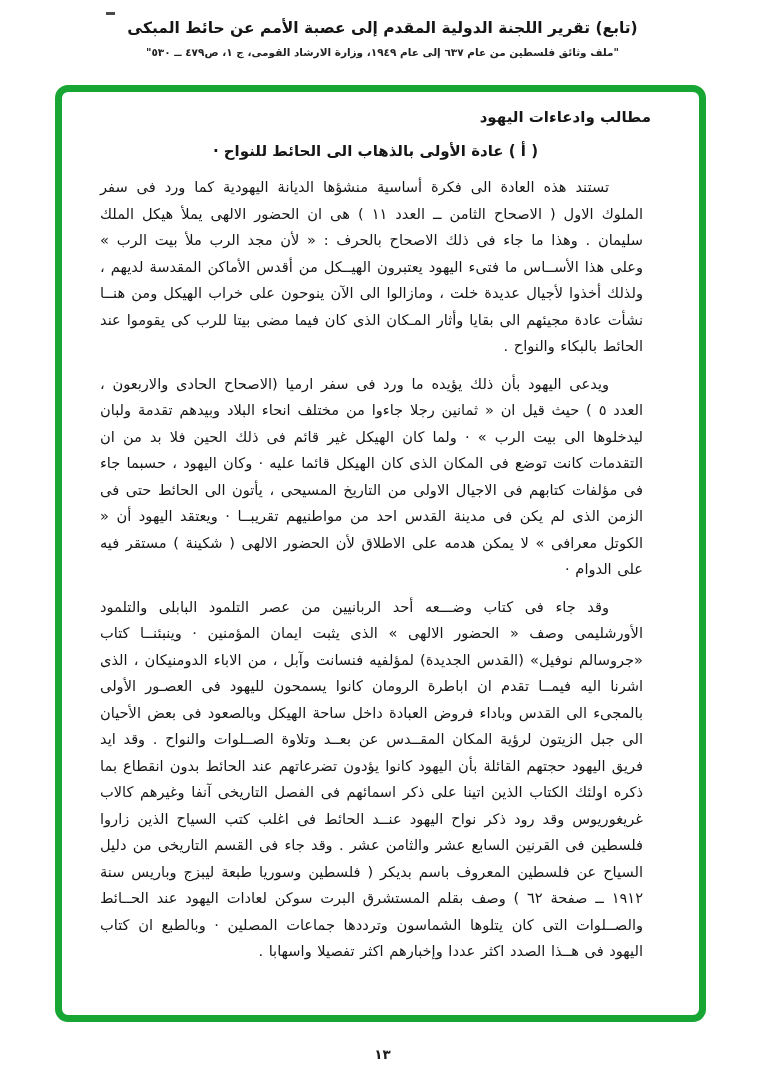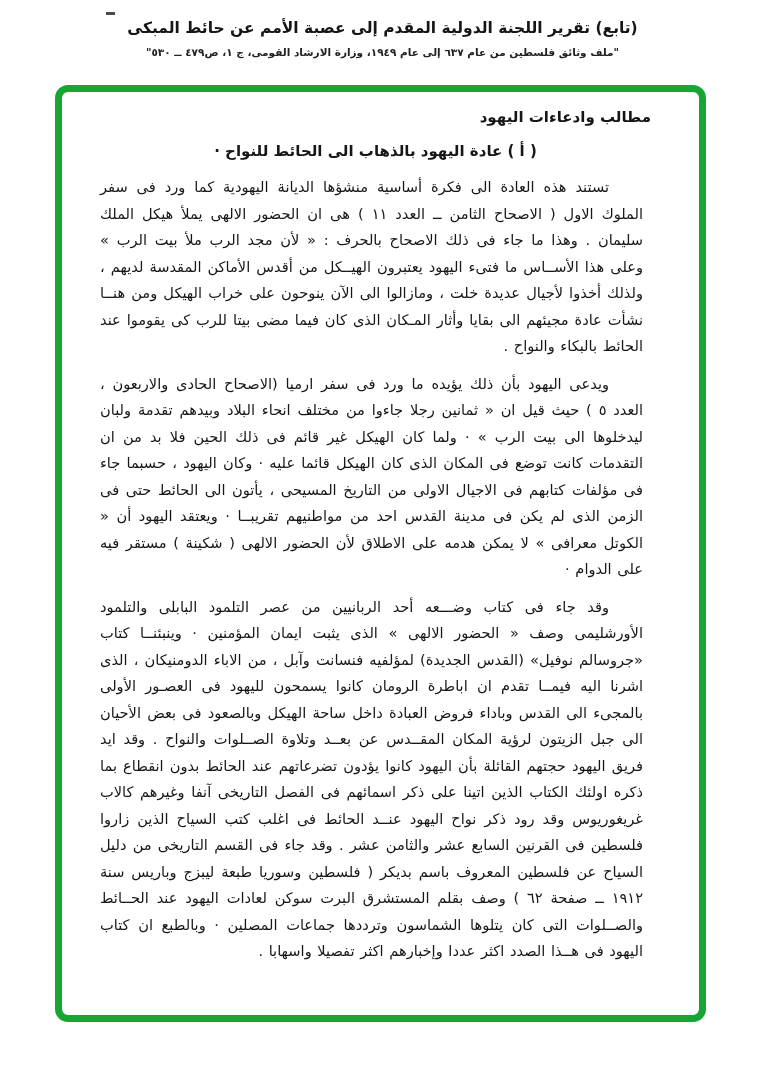--- a/index.html
+++ b/index.html
@@ -99,22 +99,23 @@
 
   <div class="scan-mark"></div>
 
   <div class="header">
     <div class="header-title">(تابع) تقرير اللجنة الدولية المقدم إلى عصبة الأمم عن حائط المبكى</div>
     <div class="header-subtitle">"ملف وثائق فلسطين من عام ٦٣٧ إلى عام ١٩٤٩، وزارة الارشاد القومى، ج ١، ص٤٧٩ ــ ٥٣٠"</div>
   </div>
 
   <div class="frame-box" style="border-color: rgb(23, 166, 52);">
     <div class="section-heading">مطالب وادعاءات اليهود</div>
-    <div class="subsection-heading">( أ ) عادة اليهود بالذهاب الى الحائط للنواح ·</div>
+    <div class="subsection-heading">( أ ) عادة الأولى بالذهاب الى الحائط للنواح ·</div>
     <div class="body-text">
       <p>تستند هذه العادة الى فكرة أساسية منشؤها الديانة اليهودية كما ورد فى سفر الملوك الاول ( الاصحاح الثامن ــ العدد ١١ ) هى ان الحضور الالهى يملأ هيكل الملك سليمان . وهذا ما جاء فى ذلك الاصحاح بالحرف : « لأن مجد الرب ملأ بيت الرب » وعلى هذا الأســاس ما فتىء اليهود يعتبرون الهيــكل من أقدس الأماكن المقدسة لديهم ، ولذلك أخذوا لأجيال عديدة خلت ، ومازالوا الى الآن ينوحون على خراب الهيكل ومن هنــا نشأت عادة مجيئهم الى بقايا وأثار المـكان الذى كان فيما مضى بيتا للرب كى يقوموا عند الحائط بالبكاء والنواح .</p>
       <p>ويدعى اليهود بأن ذلك يؤيده ما ورد فى سفر ارميا (الاصحاح الحادى والاربعون ، العدد ٥ ) حيث قيل ان « ثمانين رجلا جاءوا من مختلف انحاء البلاد وبيدهم تقدمة ولبان ليدخلوها الى بيت الرب » · ولما كان الهيكل غير قائم فى ذلك الحين فلا بد من ان التقدمات كانت توضع فى المكان الذى كان الهيكل قائما عليه · وكان اليهود ، حسبما جاء فى مؤلفات كتابهم فى الاجيال الاولى من التاريخ المسيحى ، يأتون الى الحائط حتى فى الزمن الذى لم يكن فى مدينة القدس احد من مواطنيهم تقريبــا · ويعتقد اليهود أن « الكوتل معرافى » لا يمكن هدمه على الاطلاق لأن الحضور الالهى ( شكينة ) مستقر فيه على الدوام ·</p>
       <p>وقد جاء فى كتاب وضـــعه أحد الربانيين من عصر التلمود البابلى والتلمود الأورشليمى وصف « الحضور الالهى » الذى يثبت ايمان المؤمنين · وينبئنــا كتاب «جروسالم نوفيل» (القدس الجديدة) لمؤلفيه فنسانت وآبل ، من الاباء الدومنيكان ، الذى اشرنا اليه فيمــا تقدم ان اباطرة الرومان كانوا يسمحون لليهود فى العصـور الأولى بالمجىء الى القدس وباداء فروض العبادة داخل ساحة الهيكل وبالصعود فى بعض الأحيان الى جبل الزيتون لرؤية المكان المقــدس عن بعــد وتلاوة الصــلوات والنواح . وقد ايد فريق اليهود حجتهم القائلة بأن اليهود كانوا يؤدون تضرعاتهم عند الحائط بدون انقطاع بما ذكره اولئك الكتاب الذين اتينا على ذكر اسمائهم فى الفصل التاريخى آنفا وغيرهم كالاب غريغوريوس وقد رود ذكر نواح اليهود عنــد الحائط فى اغلب كتب السياح الذين زاروا فلسطين فى القرنين السابع عشر والثامن عشر . وقد جاء فى القسم التاريخى من دليل السياح عن فلسطين المعروف باسم بديكر ( فلسطين وسوريا طبعة ليبزج وباريس سنة ١٩١٢ ــ صفحة ٦٢ ) وصف بقلم المستشرق البرت سوكن لعادات اليهود عند الحــائط والصــلوات التى كان يتلوها الشماسون وترددها جماعات المصلين · وبالطبع ان كتاب اليهود فى هــذا الصدد اكثر عددا وإخبارهم اكثر تفصيلا واسهابا .</p>
     </div>
   </div>
 
+  <div class="page-number">١٣</div>
 
 </div>
 
 </body></html>

